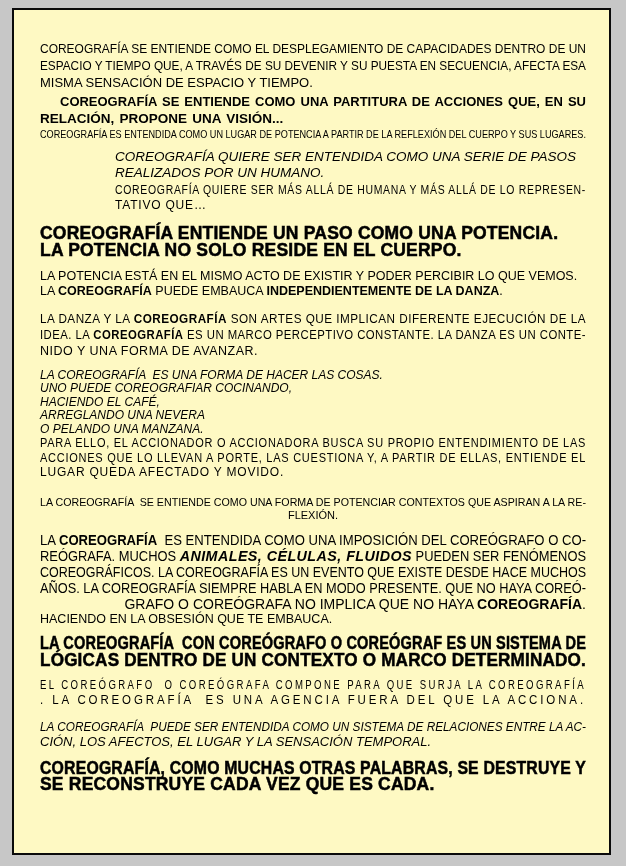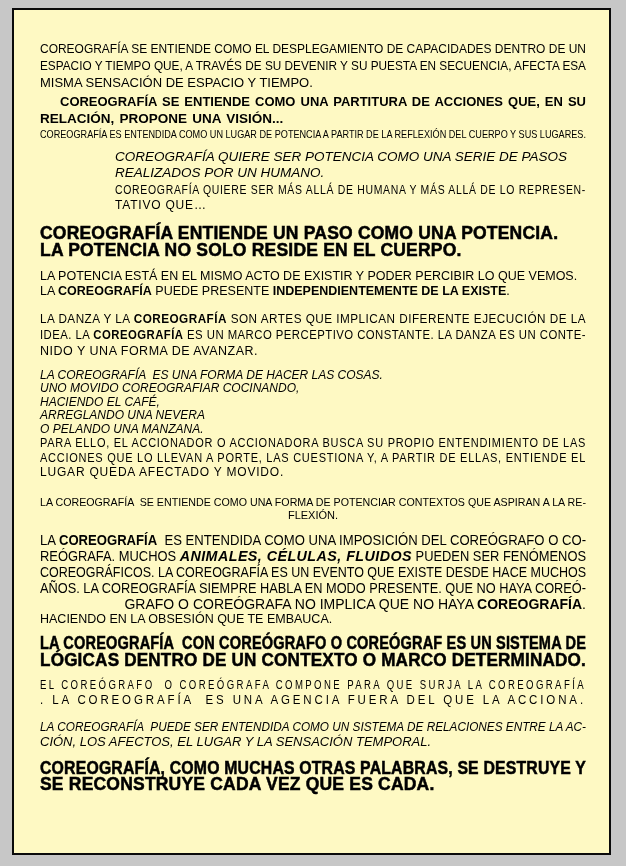--- a/index.html
+++ b/index.html
@@ -65,48 +65,48 @@
     <div class="para p2">
       <div class="ln first" style="text-align: left;"><span class="m" style="transform: scaleX(0.961993);"><span>COREOGRAFÍA SE ENTIENDE COMO UNA PARTITURA DE ACCIONES QUE, EN SU</span></span></div>
       <div class="ln"><span class="m"><span>RELACIÓN, PROPONE UNA VISIÓN...</span></span></div>
     </div>
 
     <div class="para p3">
       <div class="ln" style="text-align: left;"><span class="m" style="transform: scaleX(0.793298);"><span>COREOGRAFÍA ES ENTENDIDA COMO UN LUGAR DE POTENCIA A PARTIR DE LA REFLEXIÓN DEL CUERPO Y SUS LUGARES.</span></span></div>
     </div>
 
     <div class="para p4">
-      <div class="ln"><span class="m"><span>COREOGRAFÍA QUIERE SER POTENCIA COMO UNA SERIE DE PASOS</span></span></div>
+      <div class="ln"><span class="m"><span>COREOGRAFÍA QUIERE SER ENTENDIDA COMO UNA SERIE DE PASOS</span></span></div>
       <div class="ln"><span class="m"><span>REALIZADOS POR UN HUMANO.</span></span></div>
     </div>
 
     <div class="para plight p5">
       <div class="ln" style="text-align: left;"><span class="m" style="transform: scaleX(0.870962);"><span>COREOGRAFÍA QUIERE SER MÁS ALLÁ DE HUMANA Y MÁS ALLÁ DE LO REPRESEN-</span></span></div>
       <div class="ln"><span class="m"><span>TATIVO QUE…</span></span></div>
     </div>
 
     <div class="para hl hl1">
       <div class="ln"><span class="m"><span>COREOGRAFÍA ENTIENDE UN PASO COMO UNA POTENCIA.</span></span></div>
       <div class="ln"><span class="m"><span>LA POTENCIA NO SOLO RESIDE EN EL CUERPO.</span></span></div>
     </div>
 
     <div class="para pcond p6">
       <div class="ln"><span class="m"><span>LA POTENCIA ESTÁ EN EL MISMO ACTO DE EXISTIR Y PODER PERCIBIR LO QUE VEMOS.</span></span></div>
-      <div class="ln"><span class="m"><span>LA </span><b>COREOGRAFÍA</b><span> PUEDE PRESENTE </span><b>INDEPENDIENTEMENTE DE LA EXISTE</b><span>.</span></span></div>
+      <div class="ln"><span class="m"><span>LA </span><b>COREOGRAFÍA</b><span> PUEDE EMBAUCA </span><b>INDEPENDIENTEMENTE DE LA DANZA</b><span>.</span></span></div>
     </div>
 
     <div class="para pcond p7">
       <div class="ln" style="text-align: left;"><span class="m" style="transform: scaleX(0.939936);"><span>LA DANZA Y LA </span><b>COREOGRAFÍA</b><span> SON ARTES QUE IMPLICAN DIFERENTE EJECUCIÓN DE LA</span></span></div>
       <div class="ln" style="text-align: left;"><span class="m" style="transform: scaleX(0.908391);"><span>IDEA. LA </span><b>COREOGRAFÍA</b><span> ES UN MARCO PERCEPTIVO CONSTANTE. LA DANZA ES UN CONTE-</span></span></div>
       <div class="ln"><span class="m"><span>NIDO Y UNA FORMA DE AVANZAR.</span></span></div>
     </div>
 
     <div class="para p8">
       <div class="ln"><span class="m"><span>LA COREOGRAFÍA  ES UNA FORMA DE HACER LAS COSAS.</span></span></div>
-      <div class="ln"><span class="m"><span>UNO MOVIDO COREOGRAFIAR COCINANDO,</span></span></div>
+      <div class="ln"><span class="m"><span>UNO PUEDE COREOGRAFIAR COCINANDO,</span></span></div>
       <div class="ln"><span class="m"><span>HACIENDO EL CAFÉ,</span></span></div>
       <div class="ln"><span class="m"><span>ARREGLANDO UNA NEVERA</span></span></div>
       <div class="ln"><span class="m"><span>O PELANDO UNA MANZANA.</span></span></div>
     </div>
 
     <div class="para plight p9">
       <div class="ln" style="text-align: left;"><span class="m" style="transform: scaleX(0.91522);"><span>PARA ELLO, EL ACCIONADOR O ACCIONADORA BUSCA SU PROPIO ENTENDIMIENTO DE LAS</span></span></div>
       <div class="ln" style="text-align: left;"><span class="m" style="transform: scaleX(0.918057);"><span>ACCIONES QUE LO LLEVAN A PORTE, LAS CUESTIONA Y, A PARTIR DE ELLAS, ENTIENDE EL</span></span></div>
       <div class="ln"><span class="m"><span>LUGAR QUEDA AFECTADO Y MOVIDO.</span></span></div>
     </div>

